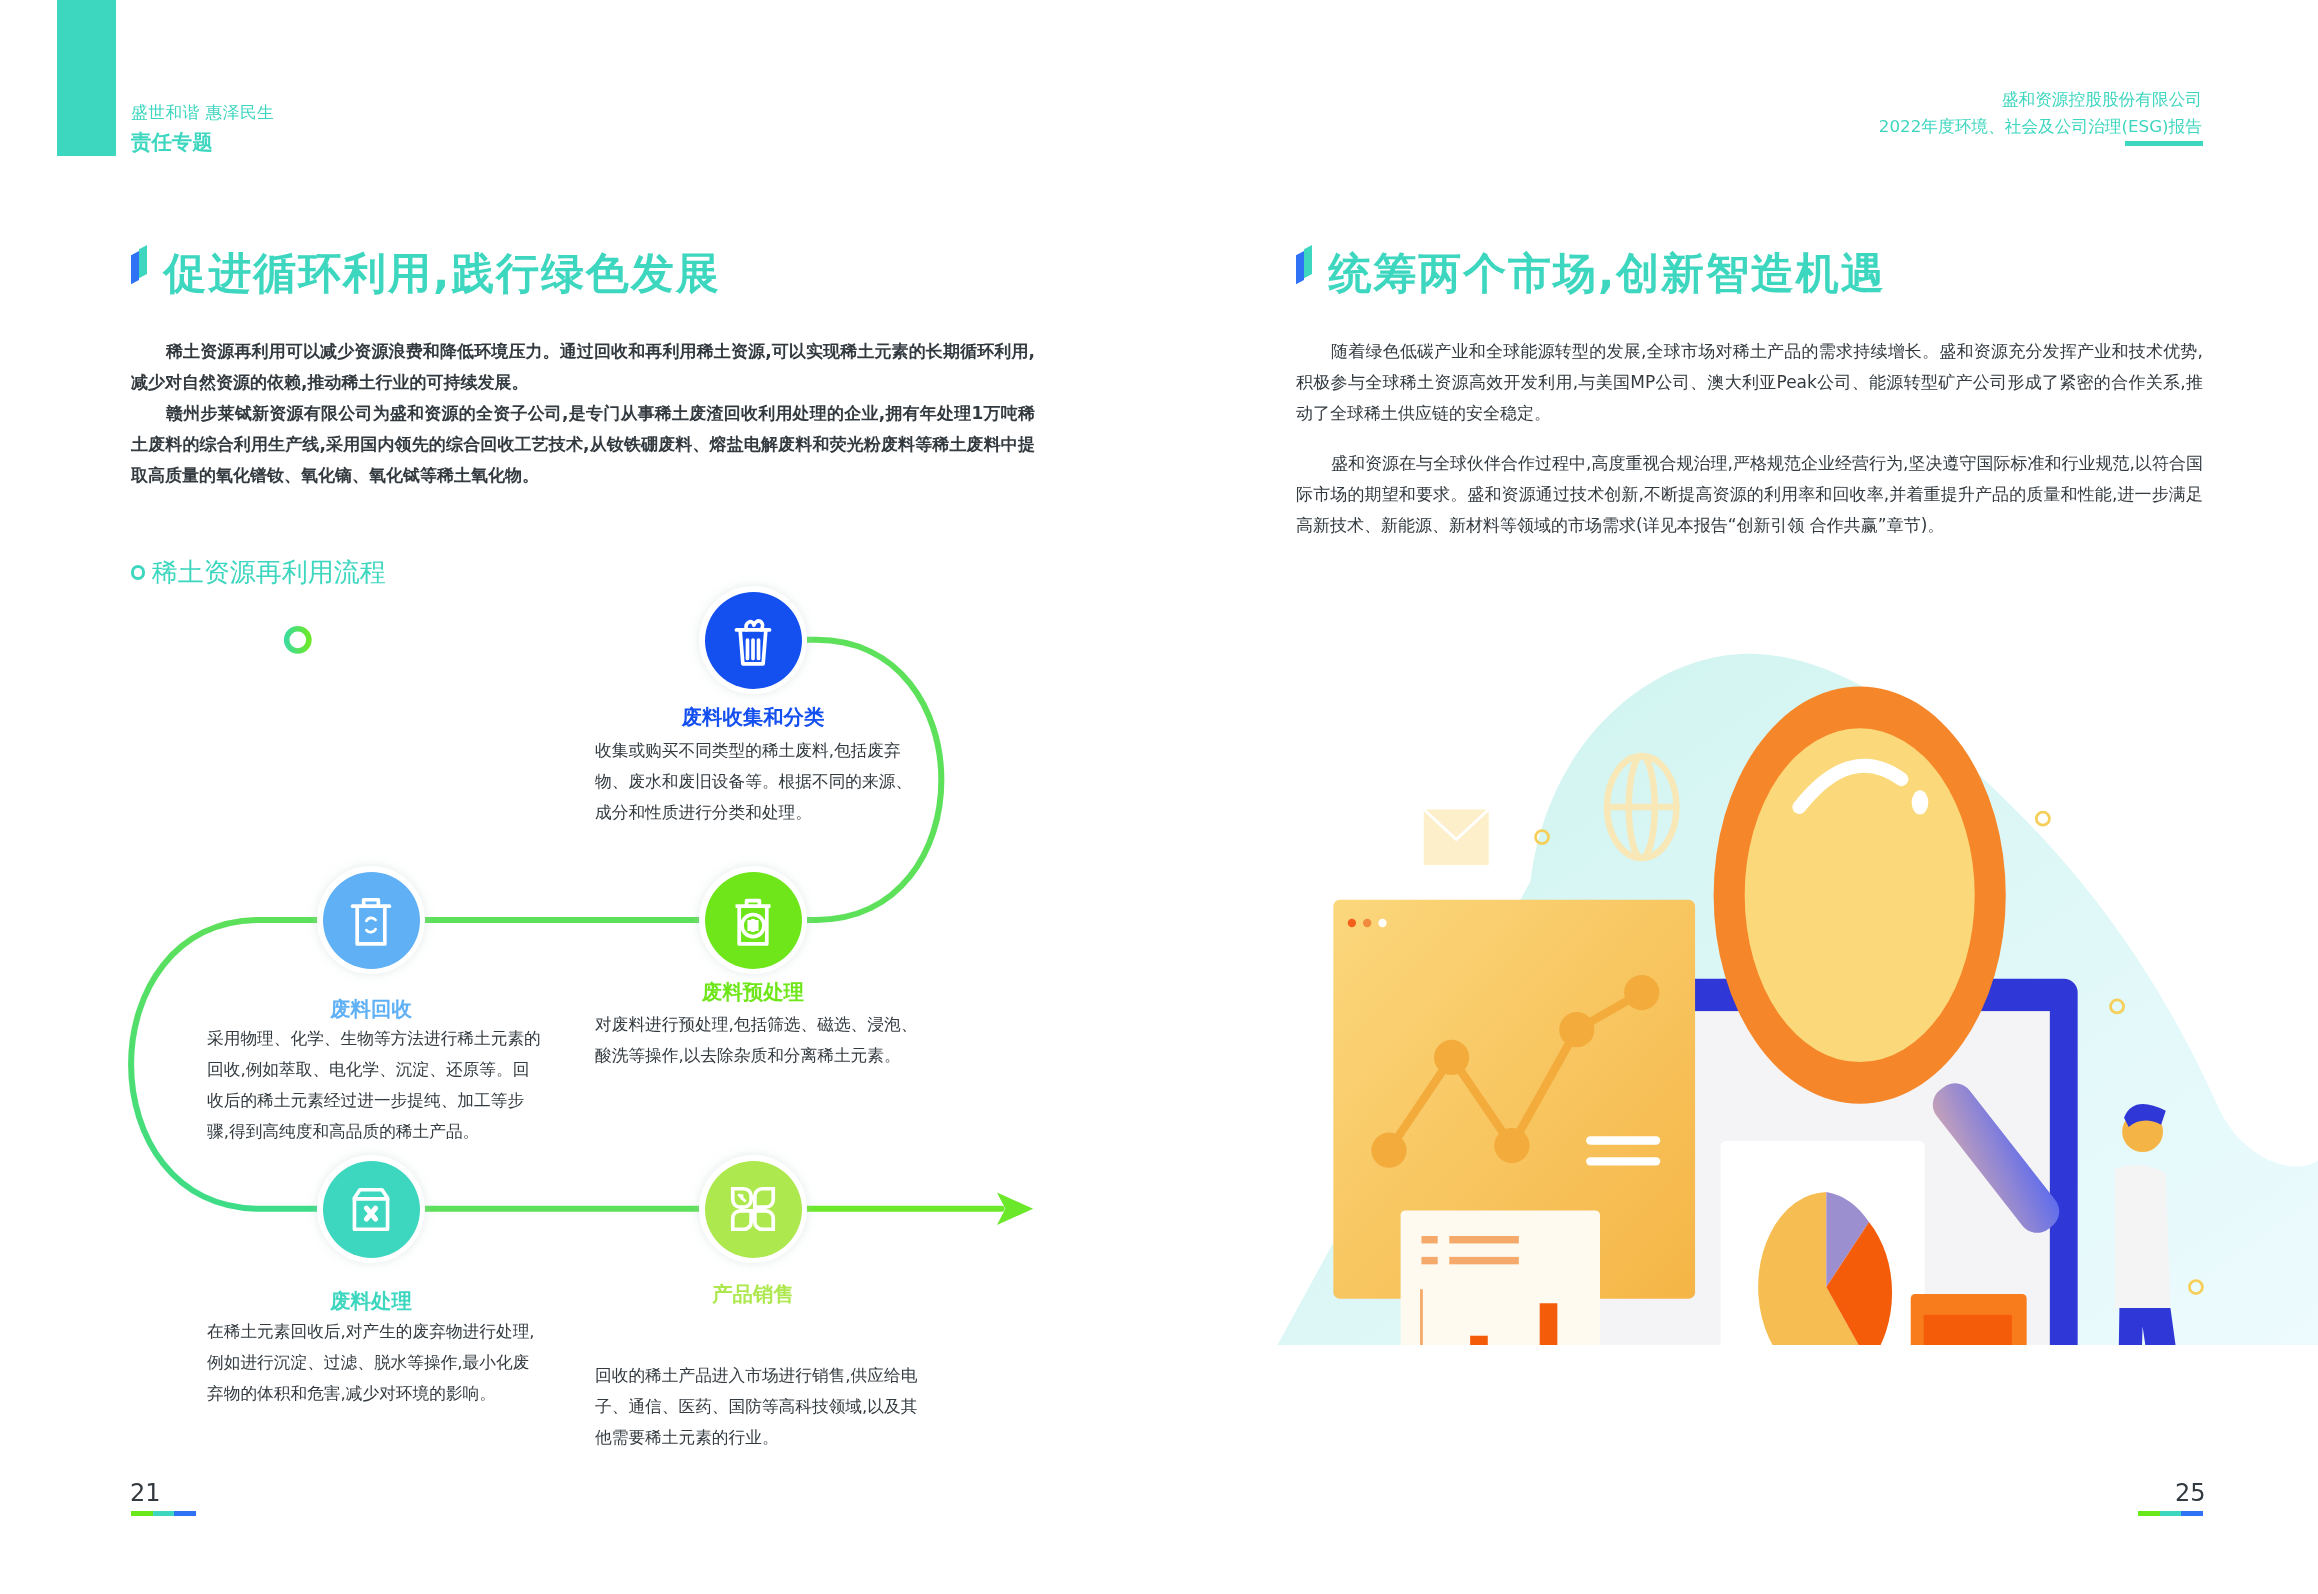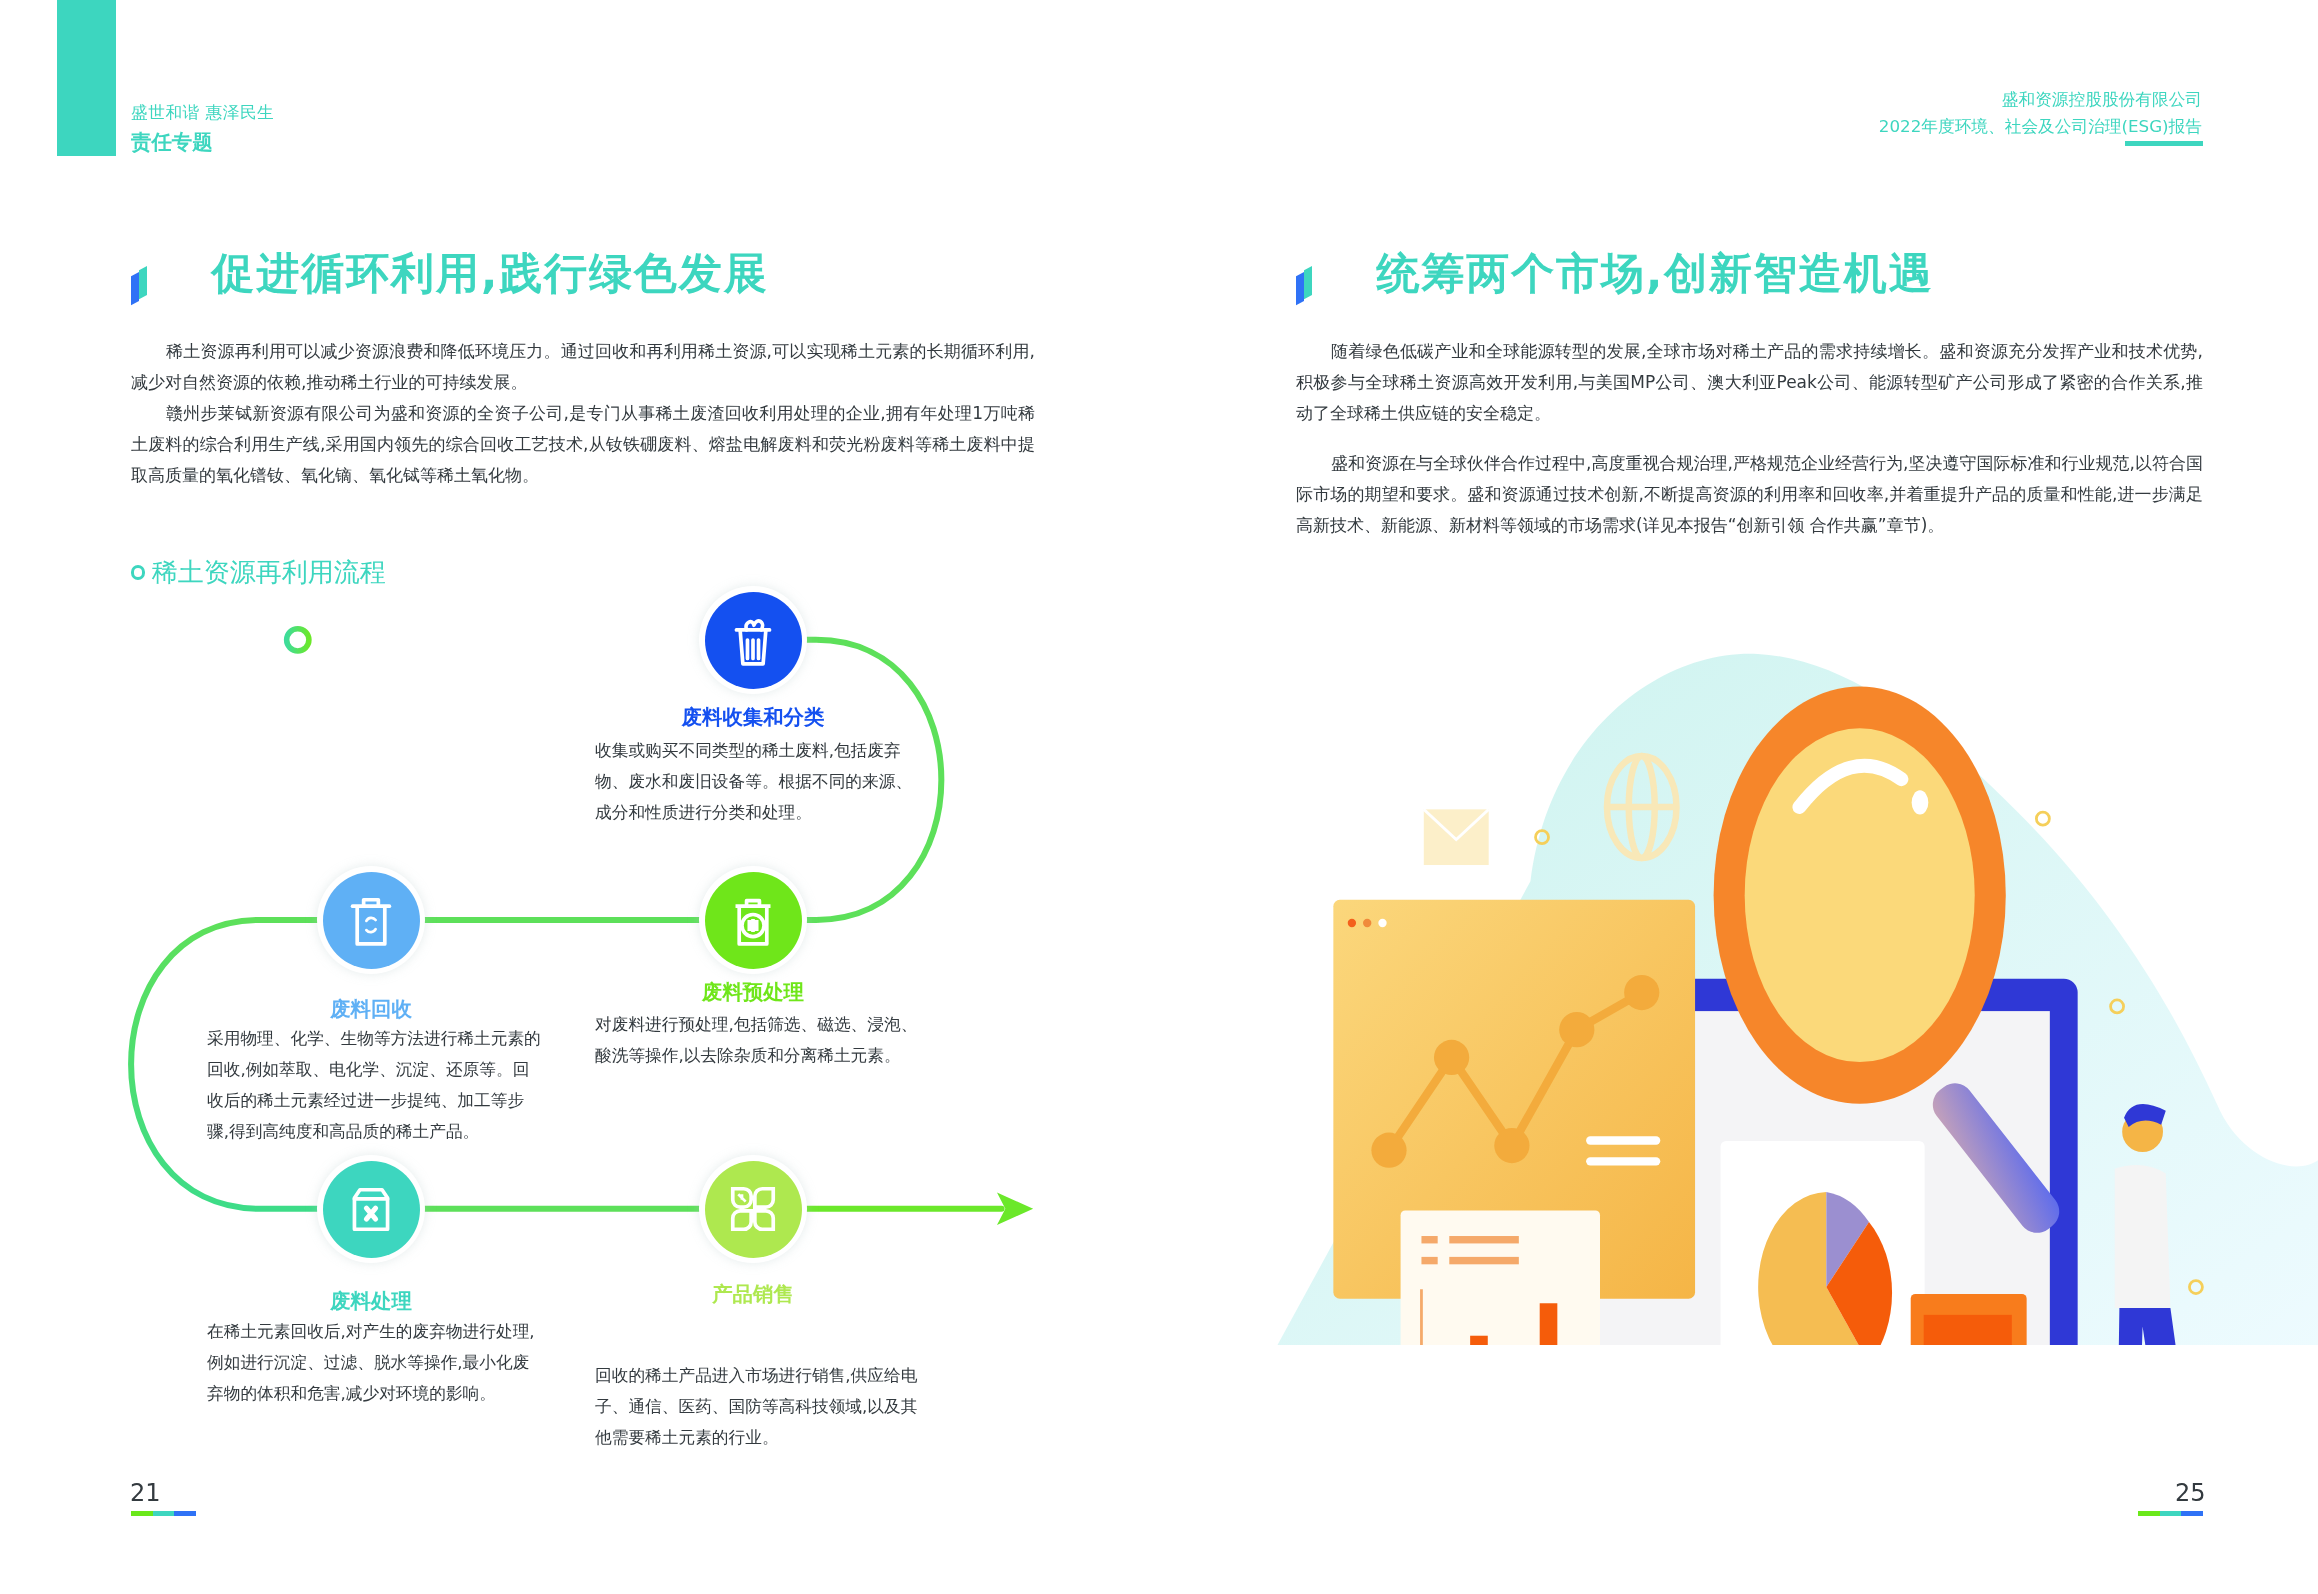--- a/index.html
+++ b/index.html
@@ -5,21 +5,21 @@
   html, body { margin:0; padding:0; background:#ffffff; }
   body { width:2333px; height:1594px; position:relative; overflow:hidden;
          font-family:"DejaVu Sans", "Liberation Sans", sans-serif; color:#333a3f; }
   .abs { position:absolute; }
   .hdr-bar { left:57px; top:0; width:59px; height:156px; background:#3dd6bf; }
   .hdr-sub { left:131px; top:101px; font-size:16.7px; color:#3dd6bf; letter-spacing:0.5px; }
   .hdr-title { left:131px; top:128px; font-size:20.4px; font-weight:bold; color:#3dd6bf; }
   .hdr-right { right:131px; text-align:right; font-size:16.7px; color:#3dd6bf; }
   .hdr-right-line { left:2125px; top:141px; width:78px; height:4.6px; background:#3dd6bf; }
 
-  .sec-title { font-size:43px; font-weight:bold; color:#3dd6bf; letter-spacing:1.9px; display:flex; align-items:flex-end;gap:48px; }
+  .sec-title { font-size:43px; font-weight:bold; color:#3dd6bf; letter-spacing:1.9px; display:flex; align-items:flex-start; }
   .sec-mark { width:18.5px; height:37px; position:relative; margin-right:14px; }
   .sec-mark .b1 { position:absolute; left:0; top:8.3px; width:8.3px; height:29px; background:#2f72f6; transform:skewY(-28deg); }
   .sec-mark .b2 { position:absolute; left:8.3px; top:1.9px; width:8.3px; height:29px; background:#3dd6bf; transform:skewY(-28deg); }
 
   .para { font-size:17px; line-height:31px; color:#333a3f; text-align:justify; margin:0 0 0 0; }
   .para.indent { text-indent:35px; }
 
   .flow-title { left:131px; top:555px; font-size:26px; color:#3dd6bf; display:flex; align-items:center; }
   .flow-dot { width:8.3px; height:8.3px; border:3.7px solid #3dd6bf; border-radius:50%; margin-right:6.5px; }
 
@@ -44,21 +44,21 @@
 <div class="abs hdr-right-line"></div>
 
 <div class="abs sec-title" style="left:131px;top:245px;">
   <span class="sec-mark">
       <span class="b1"></span>
       <span class="b2"></span>
     </span>
   <span>促进循环利用,践行绿色发展</span>
 </div>
 
-<div class="abs" style="left:131px;top:336px;width:904px;">
+<div class="abs" style="left:131px;top:336px;width:904px;font-weight:bold;">
   <p class="para indent">稀土资源再利用可以减少资源浪费和降低环境压力。通过回收和再利用稀土资源,可以实现稀土元素的长期循环利用,减少对自然资源的依赖,推动稀土行业的可持续发展。</p>
   <p class="para indent" style="margin-top:0;">赣州步莱铽新资源有限公司为盛和资源的全资子公司,是专门从事稀土废渣回收利用处理的企业,拥有年处理1万吨稀土废料的综合利用生产线,采用国内领先的综合回收工艺技术,从钕铁硼废料、熔盐电解废料和荧光粉废料等稀土废料中提取高质量的氧化镨钕、氧化镝、氧化铽等稀土氧化物。</p>
 </div>
 
 <div class="abs flow-title">
   <span class="flow-dot"></span>
   <span>稀土资源再利用流程</span>
 </div>
 
 <svg class="abs" style="left:0;top:0;" width="1113" height="1391" viewBox="0 0 2400 3000">

